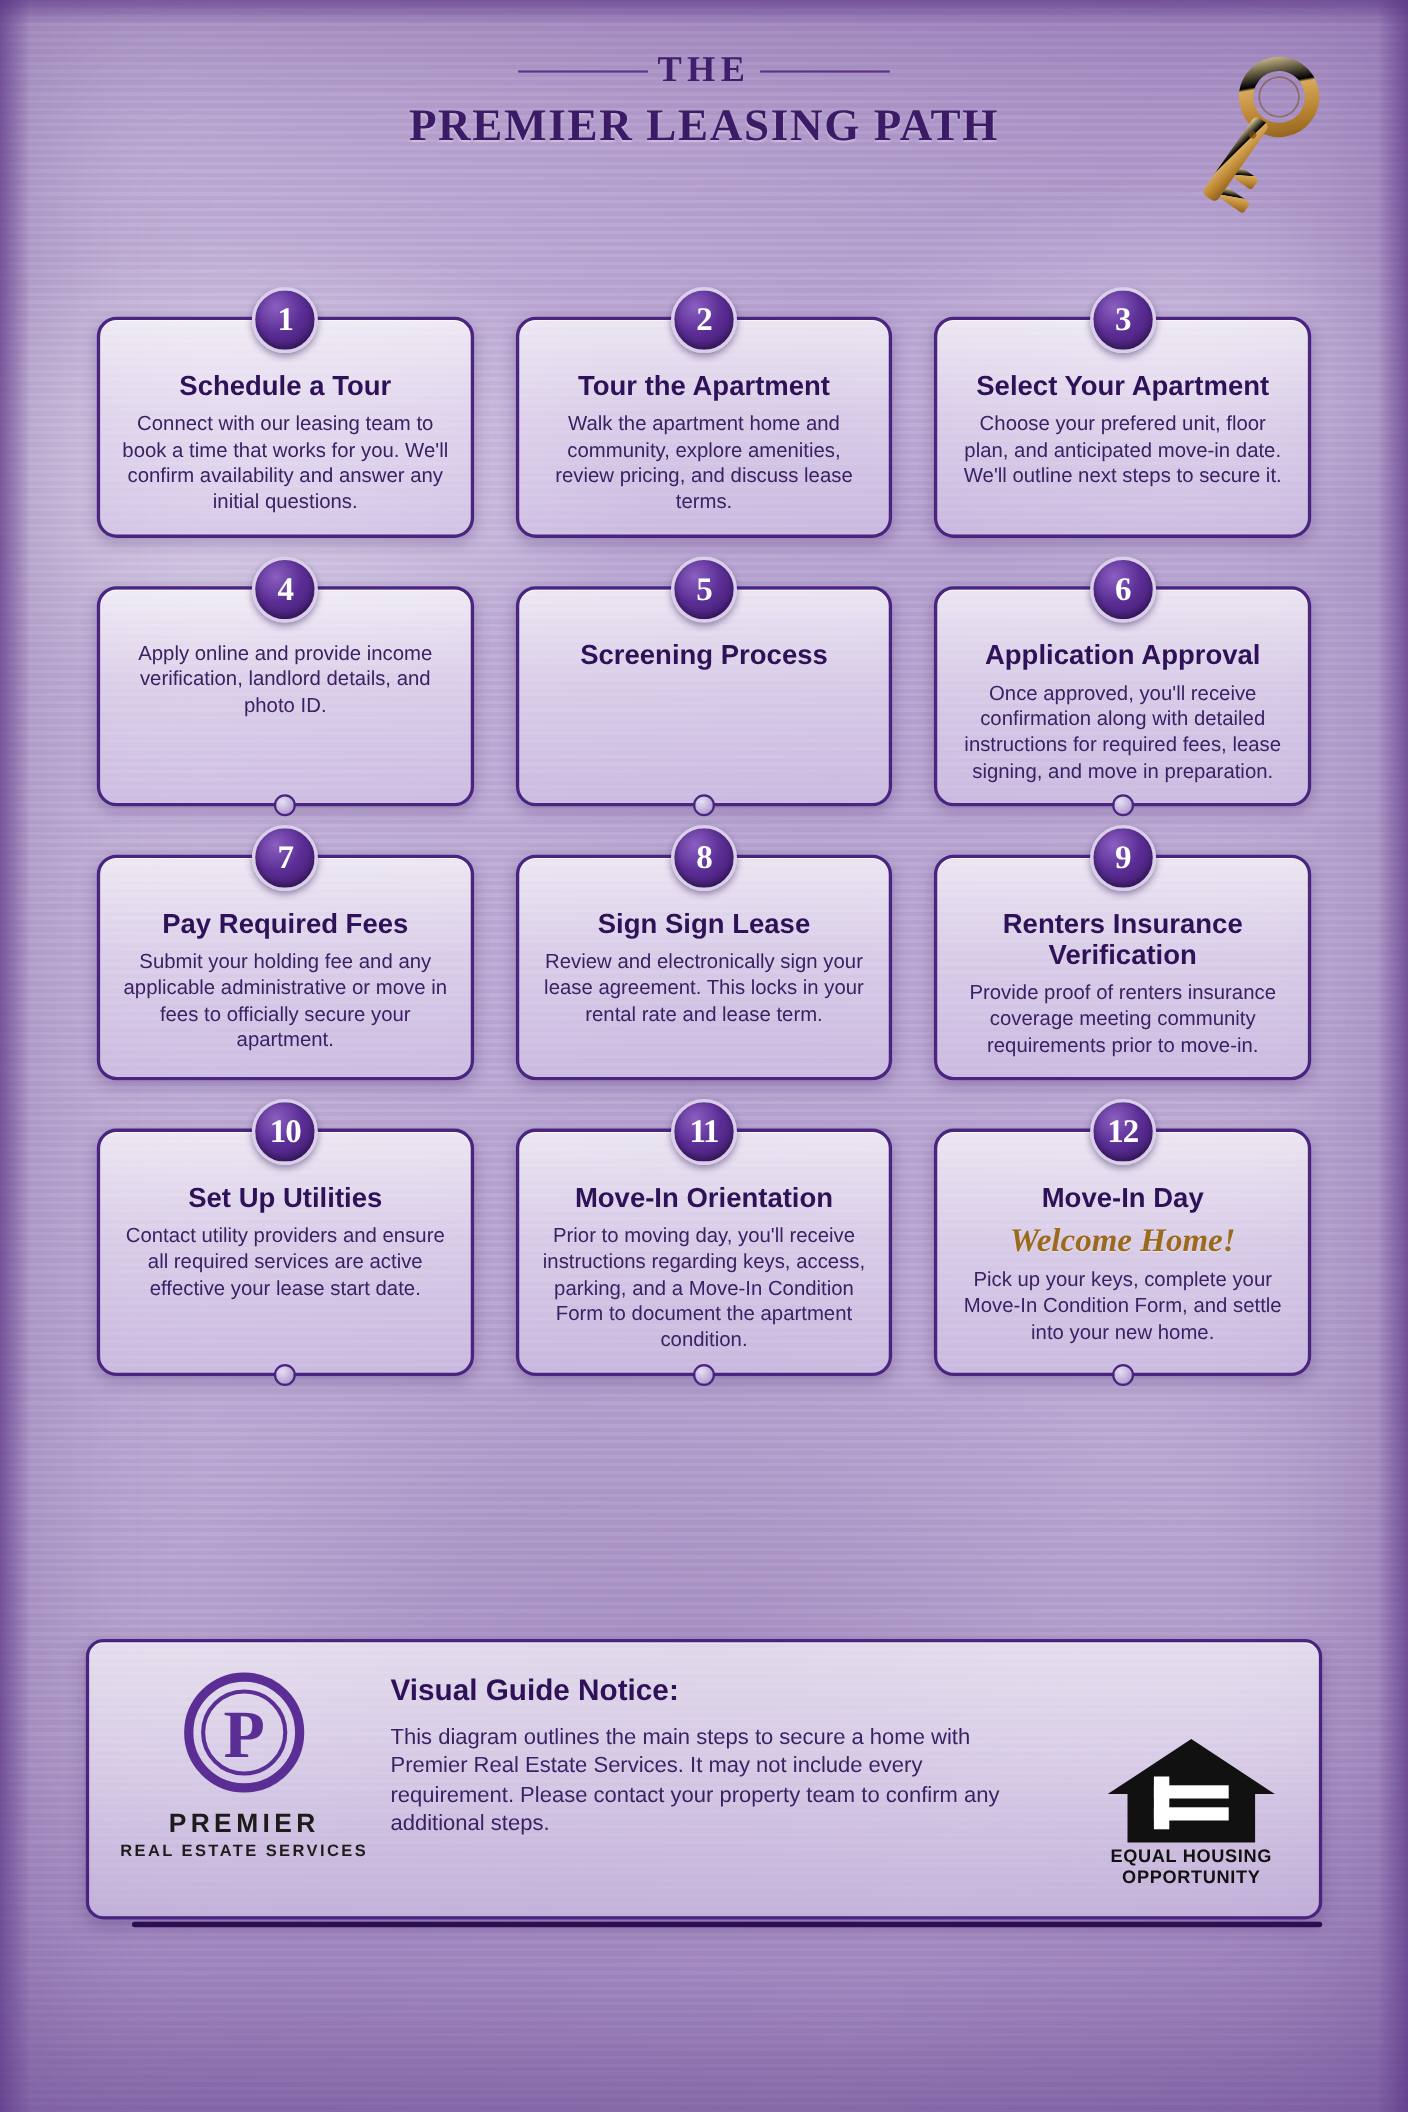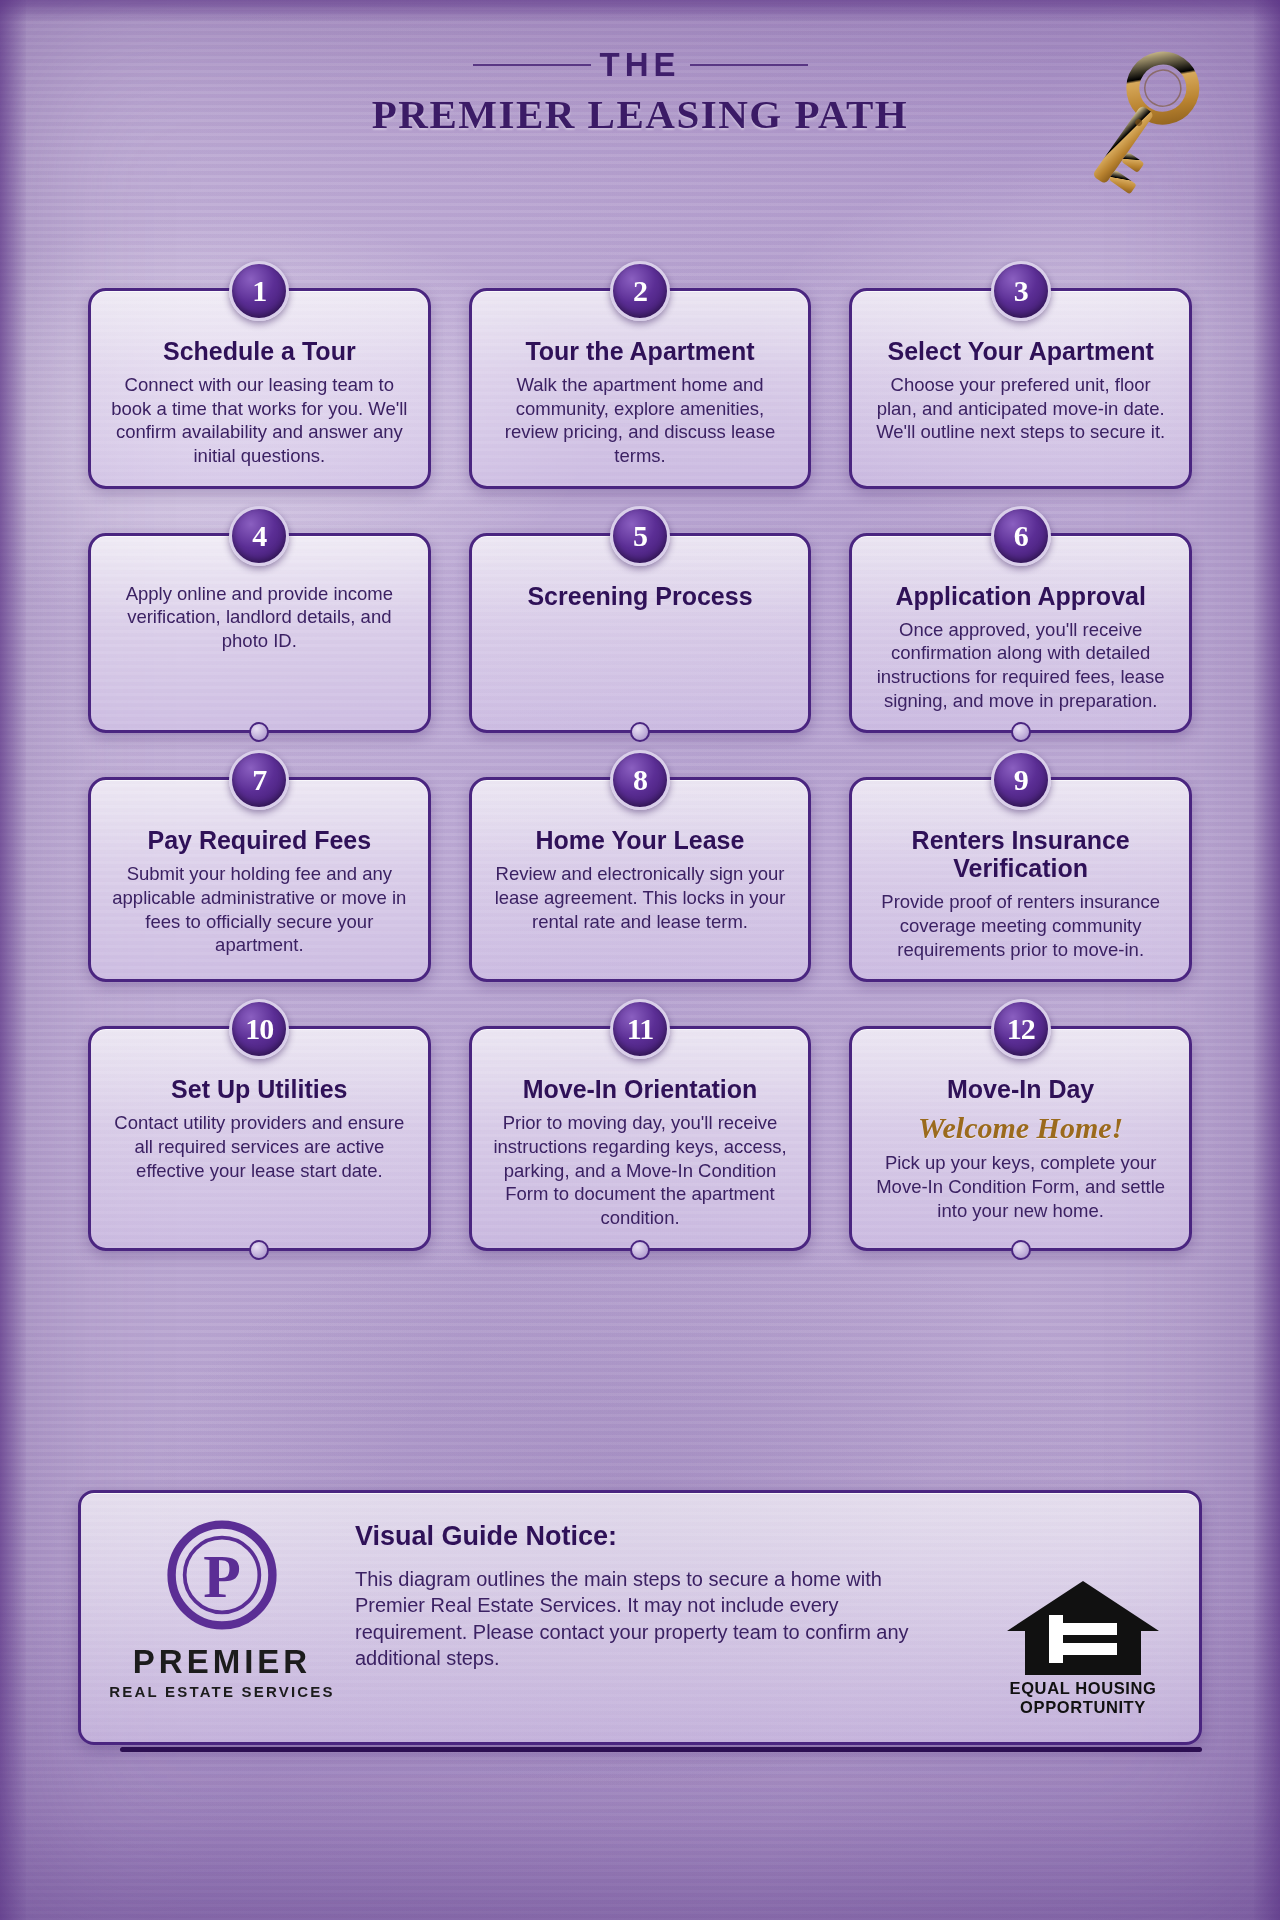--- a/index.html
+++ b/index.html
@@ -60,21 +60,21 @@
   
   .header {
     position: absolute; top: 46px; left: 0; right: 0;
     text-align: center;
     z-index: 4;
   }
   .kicker {
     display: inline-flex; align-items: center; justify-content: flex-start;
     gap: 9px;
     color: #3f1f6b;
-    font-family: Liberation Sans, sans-serif;
+    font-family: Liberation Serif, serif;
     font-size: 33px;
     letter-spacing: 5px;
     font-weight: 700;
   }
   .kicker .rule {
     display: block; width: 118px; height: 2px;
     background: #4a2678;
     opacity: .85;
   }
   .title {
@@ -179,21 +179,21 @@
     flex: 0 0 230px;
     text-align: center;
     padding-top: 4px;
   }
   .brand .mark {
     width: 112px; height: 112px;
     margin: 0 auto 8px;
   }
   .brand .name {
     color: #1c1c1c;
-    font-size: 33px;
+    font-size: 24px;
     font-weight: 700;
     letter-spacing: 4px;
   }
   .brand .sub {
     color: #1c1c1c;
     font-size: 15px;
     font-weight: 700;
     letter-spacing: 2.2px;
     margin-top: 2px;
   }
@@ -313,21 +313,21 @@
     </div>
 
     <div class="card">
       <div class="badge">7</div>
       <div class="card-title">Pay Required Fees</div>
       <div class="card-body">Submit your holding fee and any applicable administrative or move in fees to officially secure your apartment.</div>
     </div>
 
     <div class="card">
       <div class="badge">8</div>
-      <div class="card-title">Home Your Lease</div>
+      <div class="card-title">Sign Sign Lease</div>
       <div class="card-body">Review and electronically sign your lease agreement. This locks in your rental rate and lease term.</div>
     </div>
 
     <div class="card">
       <div class="badge">9</div>
       <div class="card-title">Renters Insurance Verification</div>
       <div class="card-body">Provide proof of renters insurance coverage meeting community requirements prior to move-in.</div>
     </div>
 
     <div class="card">

